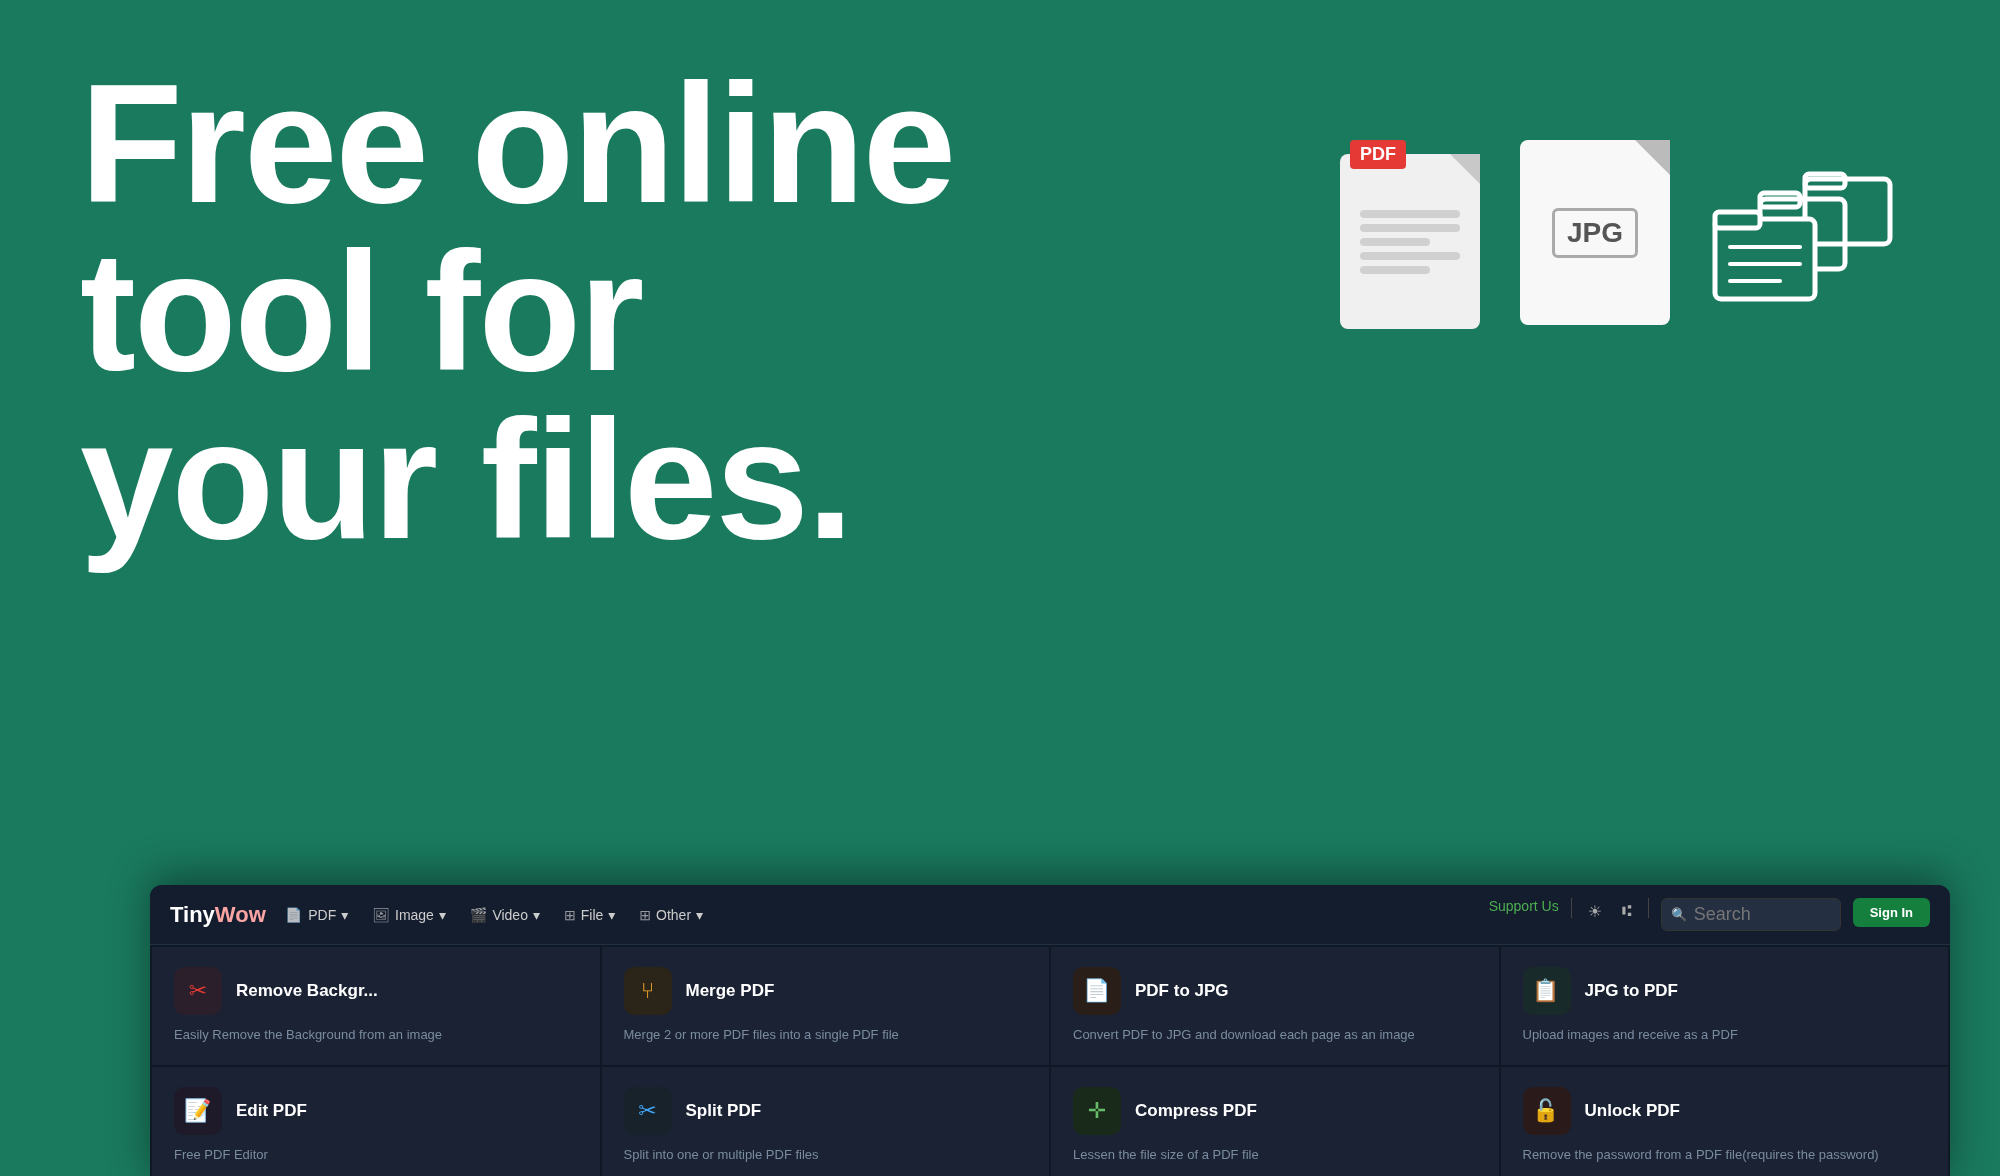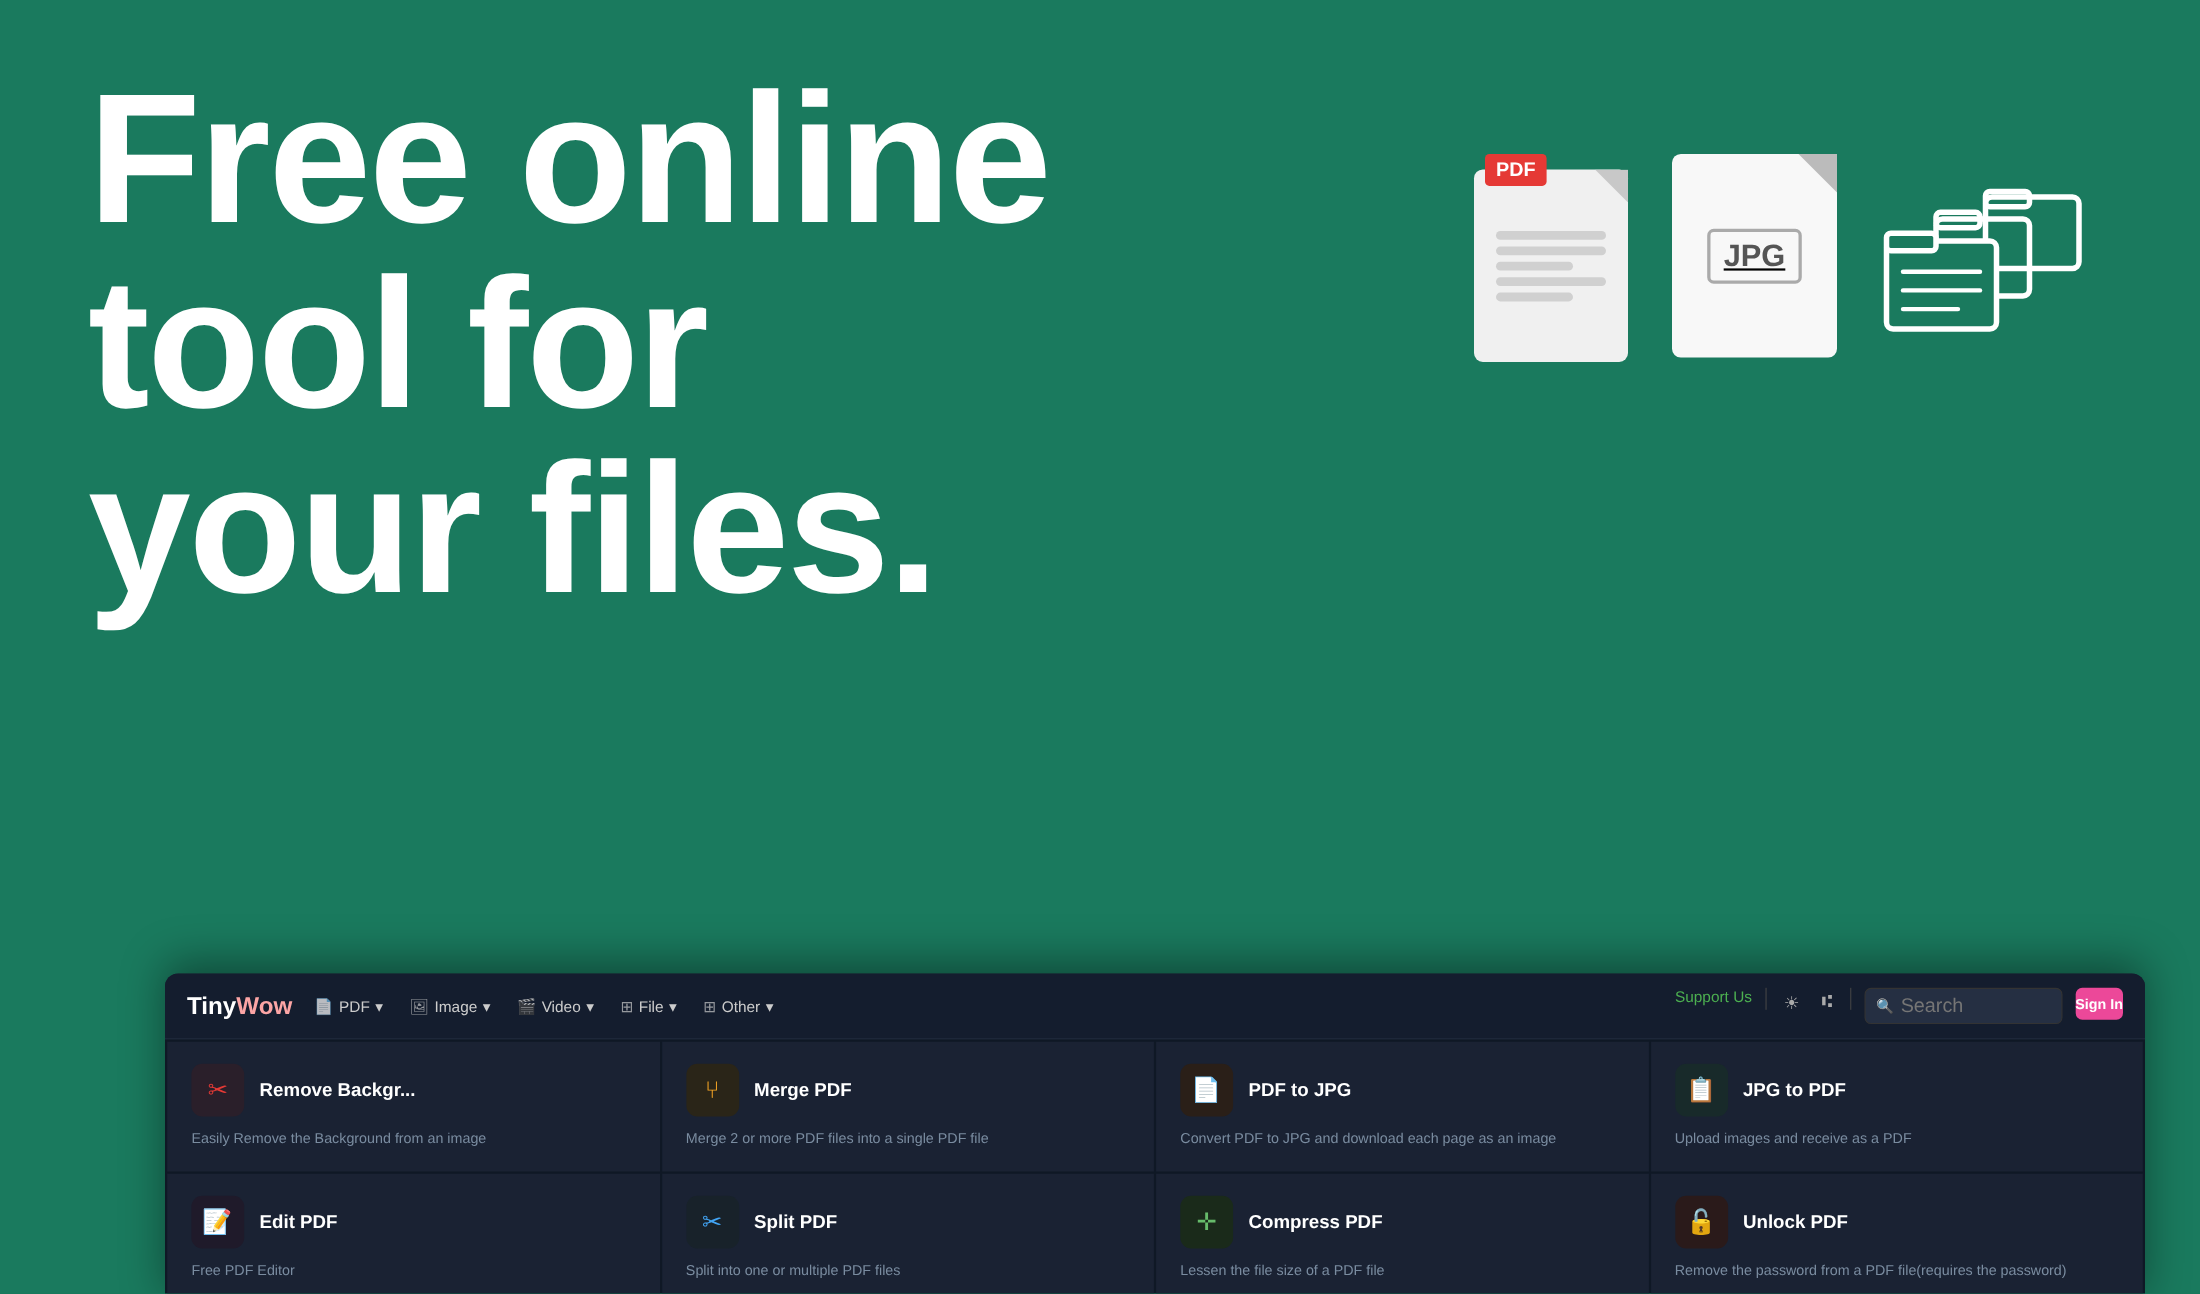--- a/index.html
+++ b/index.html
@@ -97,21 +97,20 @@
       margin: 6px 0;
     }
 
     .pdf-line.short { width: 70px; }
 
     
     .jpg-icon {
       position: relative;
       width: 150px;
       height: 189px;
-      text-decoration: underline;
     }
 
     .jpg-icon .file-body {
       width: 150px;
       height: 185px;
       background: #f8f8f8;
       border-radius: 8px;
       position: relative;
       display: flex;
       flex-direction: column;
@@ -260,25 +259,25 @@
     .search-input {
       background: none;
       border: none;
       color: #aaa;
       font-size: 18px;
       outline: none;
       width: 130px;
     }
 
     .sign-in-btn {
-      background: #ec4899;
+      background: #15803d;
       color: white;
       border: none;
       border-radius: 6px;
-      padding: 7px 0;
+      padding: 7px 17px;
       font-size: 13px;
       font-weight: 600;
       cursor: pointer;
     }
 
     
     .tool-grid {
       display: grid;
       grid-template-columns: repeat(4, 1fr);
       gap: 2px;

